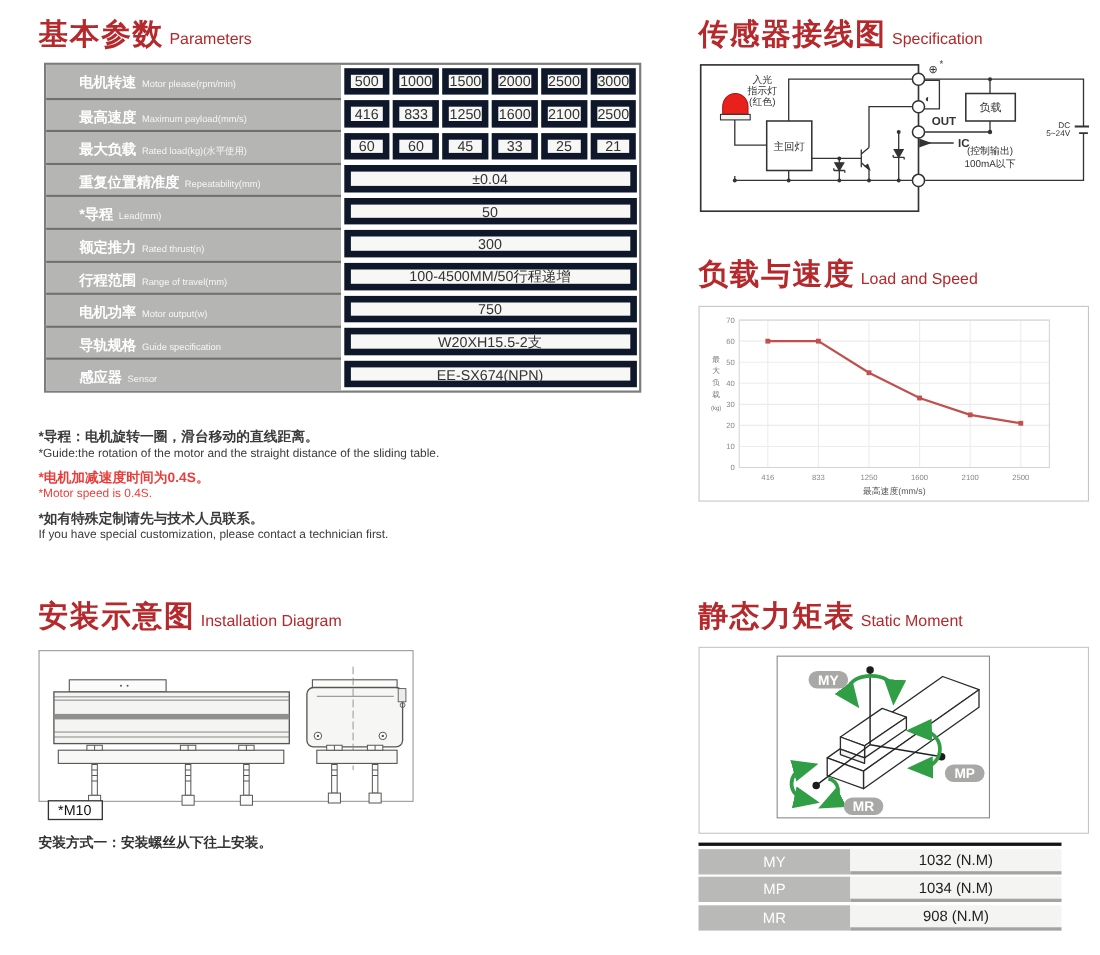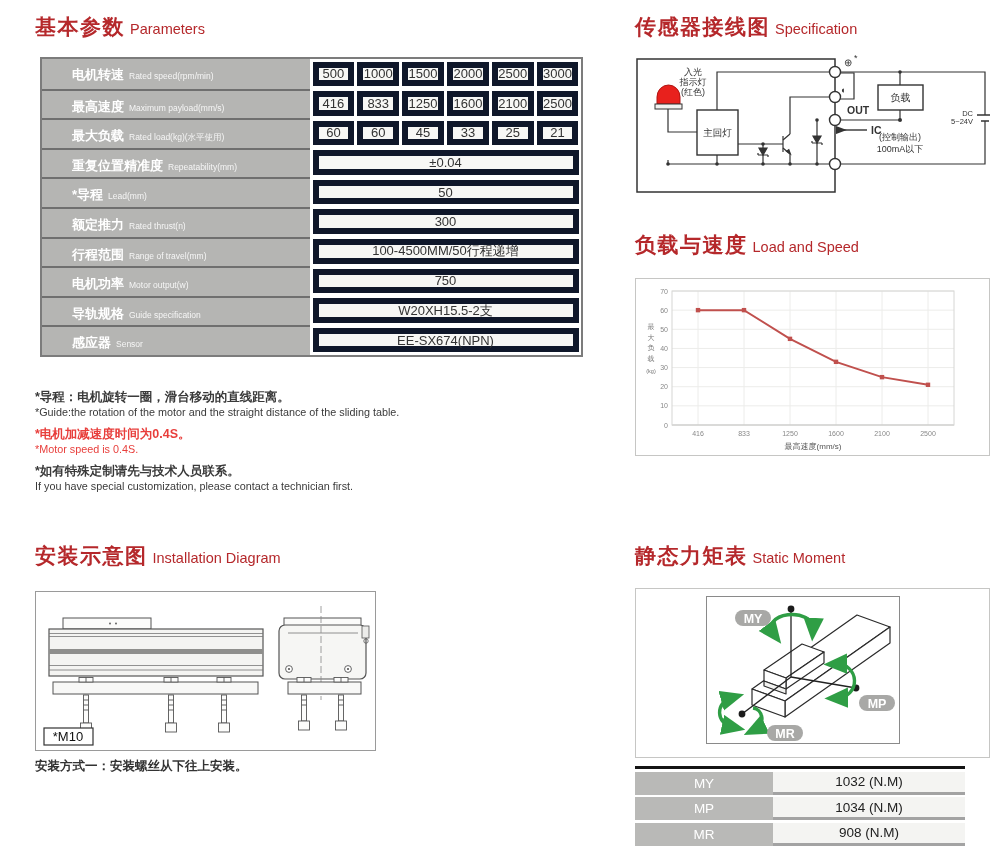--- a/index.html
+++ b/index.html
@@ -3,21 +3,21 @@
 <meta charset="utf-8">
 <style>
   :root{ --red:#b5282b; --cellbg:#f7f7f5; --labelbg:#b5b5b3; }
   *{margin:0;padding:0;box-sizing:border-box;}
   html,body{width:1000px;height:868px;background:#fff;font-family:"Liberation Sans",sans-serif;}
   body{position:relative;overflow:hidden;}
   .abs{position:absolute;}
 
   
   .sec-title{white-space:nowrap;}
-  .sec-title .t-cn{font-size:21px;font-weight:bold;color:var(--red);letter-spacing:1.5px;}
+  .sec-title .t-cn{font-size:27px;font-weight:bold;color:var(--red);letter-spacing:1.5px;}
   .sec-title .t-en{font-size:14.5px;color:var(--red);margin-left:5px;margin-top:36px;}
 
   
   .ptable{position:absolute;left:40px;top:57px;width:543px;border:2px solid #7c7c7c;background:#fff;}
   .prow{display:flex;height:29.6px;}
   .plabel{width:268px;background:var(--labelbg);color:#fff;display:flex;align-items:baseline;
           padding-left:30px;padding-top:7px;gap:5px;overflow:hidden;}
   .plabel .cn{font-size:13px;font-weight:bold;white-space:nowrap;}
   .plabel .en{font-size:8.5px;opacity:.88;white-space:nowrap;}
   .prow:not(:first-child) .plabel{border-top:2px solid #6f6f6f;}
@@ -26,21 +26,21 @@
          justify-content:center;font-size:13px;color:#333;white-space:nowrap;}
 
   
   .note{margin-bottom:8px;}
   .note .n1{font-size:12.5px;color:#3a3a3a;font-weight:bold;line-height:1.25;}
   .note .n2{font-size:10.8px;color:#3a3a3a;line-height:1.25;}
   .note.red .n1,.note.red .n2{color:#e83e3b;}
 
   
   .panel{position:absolute;background:#fff;border:1px solid #c6c6c4;}
-  #install-panel{left:35px;top:591px;width:341px;height:160px;border-color:#9a9a9a;}
+  #install-panel{left:35px;top:591px;width:341px;height:138px;border-color:#9a9a9a;}
   #chart-panel{left:635px;top:278px;width:355px;height:178px;}
   #moment-panel{left:635px;top:588px;width:355px;height:170px;}
   .moment-inner{position:absolute;left:70px;top:7px;width:194px;height:148px;border:1px solid #8a8a8a;background:#fff;}
 
   .caption{font-size:12.5px;font-weight:bold;color:#333;}
 
   
   .mtable{position:absolute;left:635px;top:766px;width:330px;border-top:3px solid #141414;}
   .mrow{display:flex;height:23px;margin-top:2.5px;}
   .mlabel{width:138px;background:#b9b9b7;color:#fff;font-size:13.5px;display:flex;align-items:center;justify-content:center;}
@@ -53,21 +53,21 @@
 <body>
 
 <div class="abs sec-title" style="left:35px;top:13px;">
   <span class="t-cn">基本参数</span><span class="t-en">Parameters</span>
 </div>
 
 <div class="ptable">
     <div class="prow">
       <div class="plabel">
         <span class="cn">电机转速</span>
-        <span class="en">Rated speed(rpm/min)</span>
+        <span class="en">Motor please(rpm/min)</span>
       </div>
       <div class="pvals">
         <div class="pcell">500</div>
         <div class="pcell">1000</div>
         <div class="pcell">1500</div>
         <div class="pcell">2000</div>
         <div class="pcell">2500</div>
         <div class="pcell">3000</div>
       </div>
     </div>

